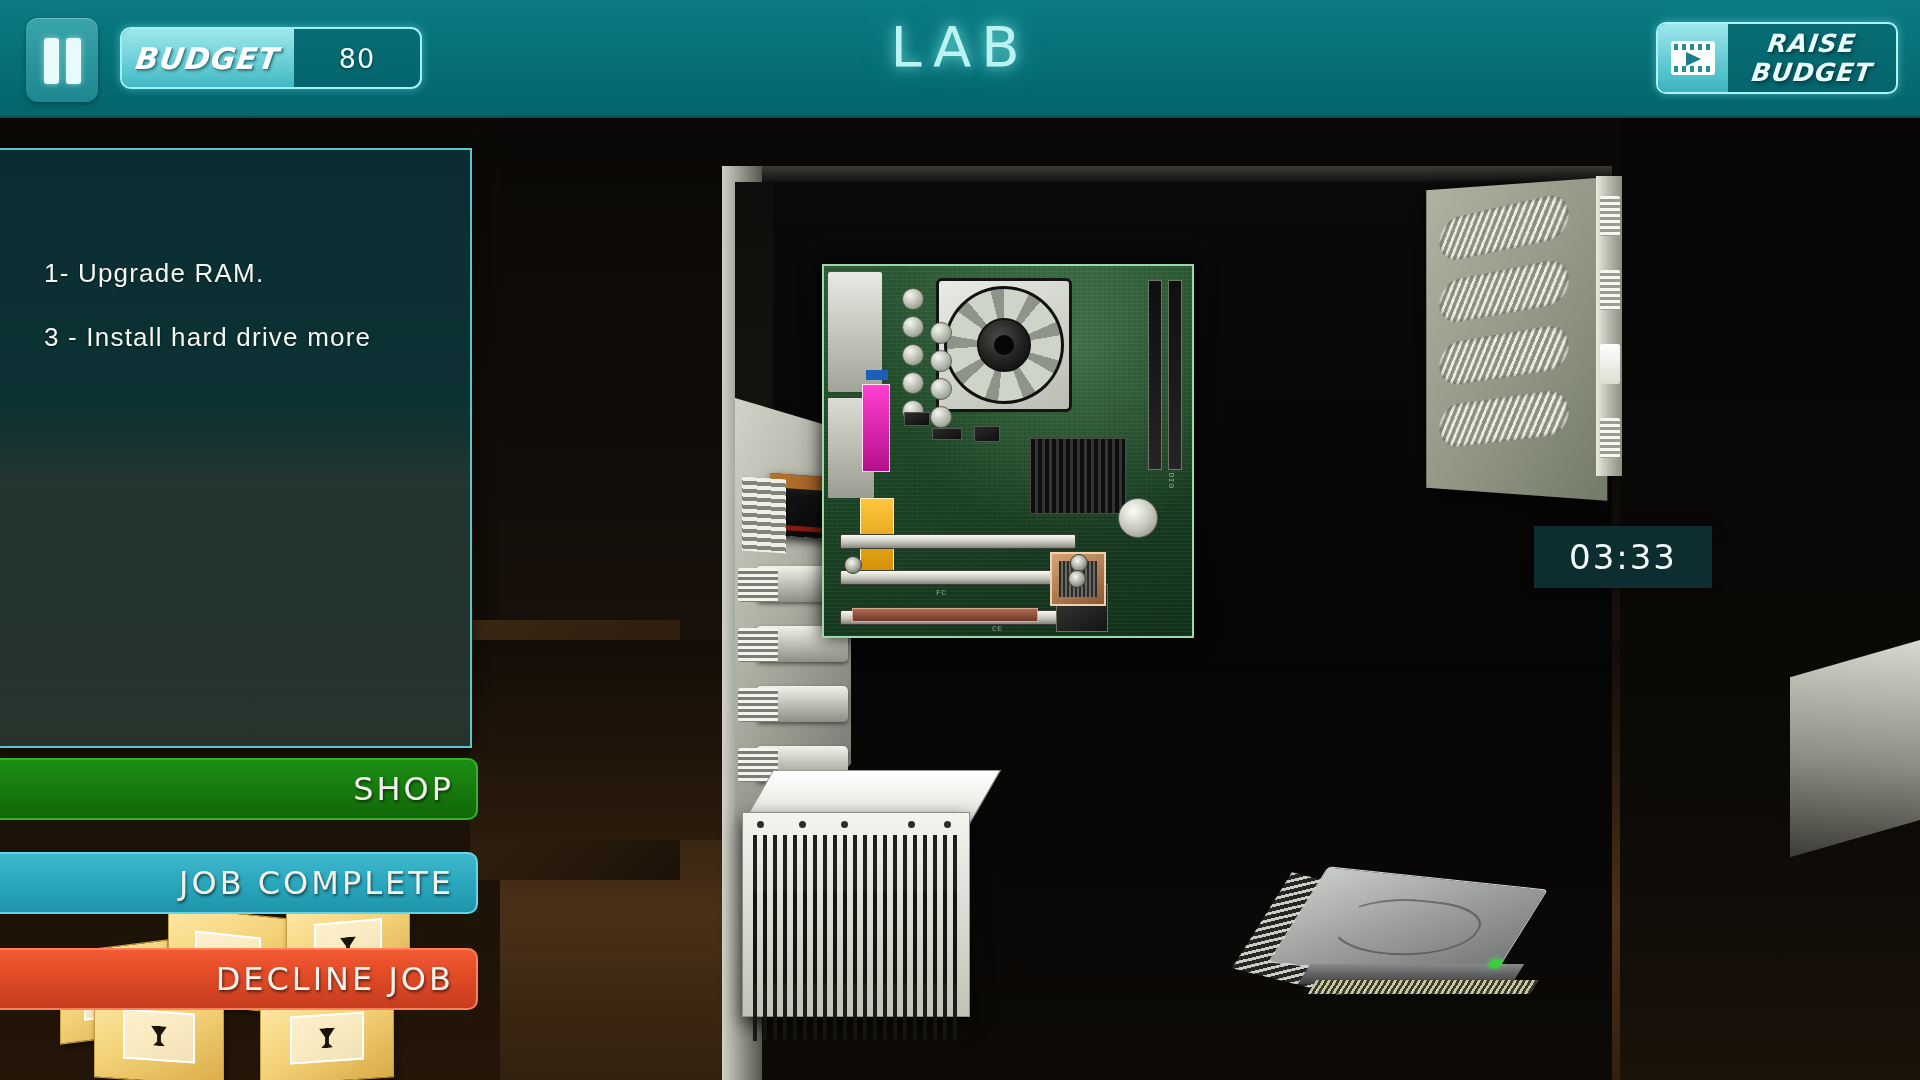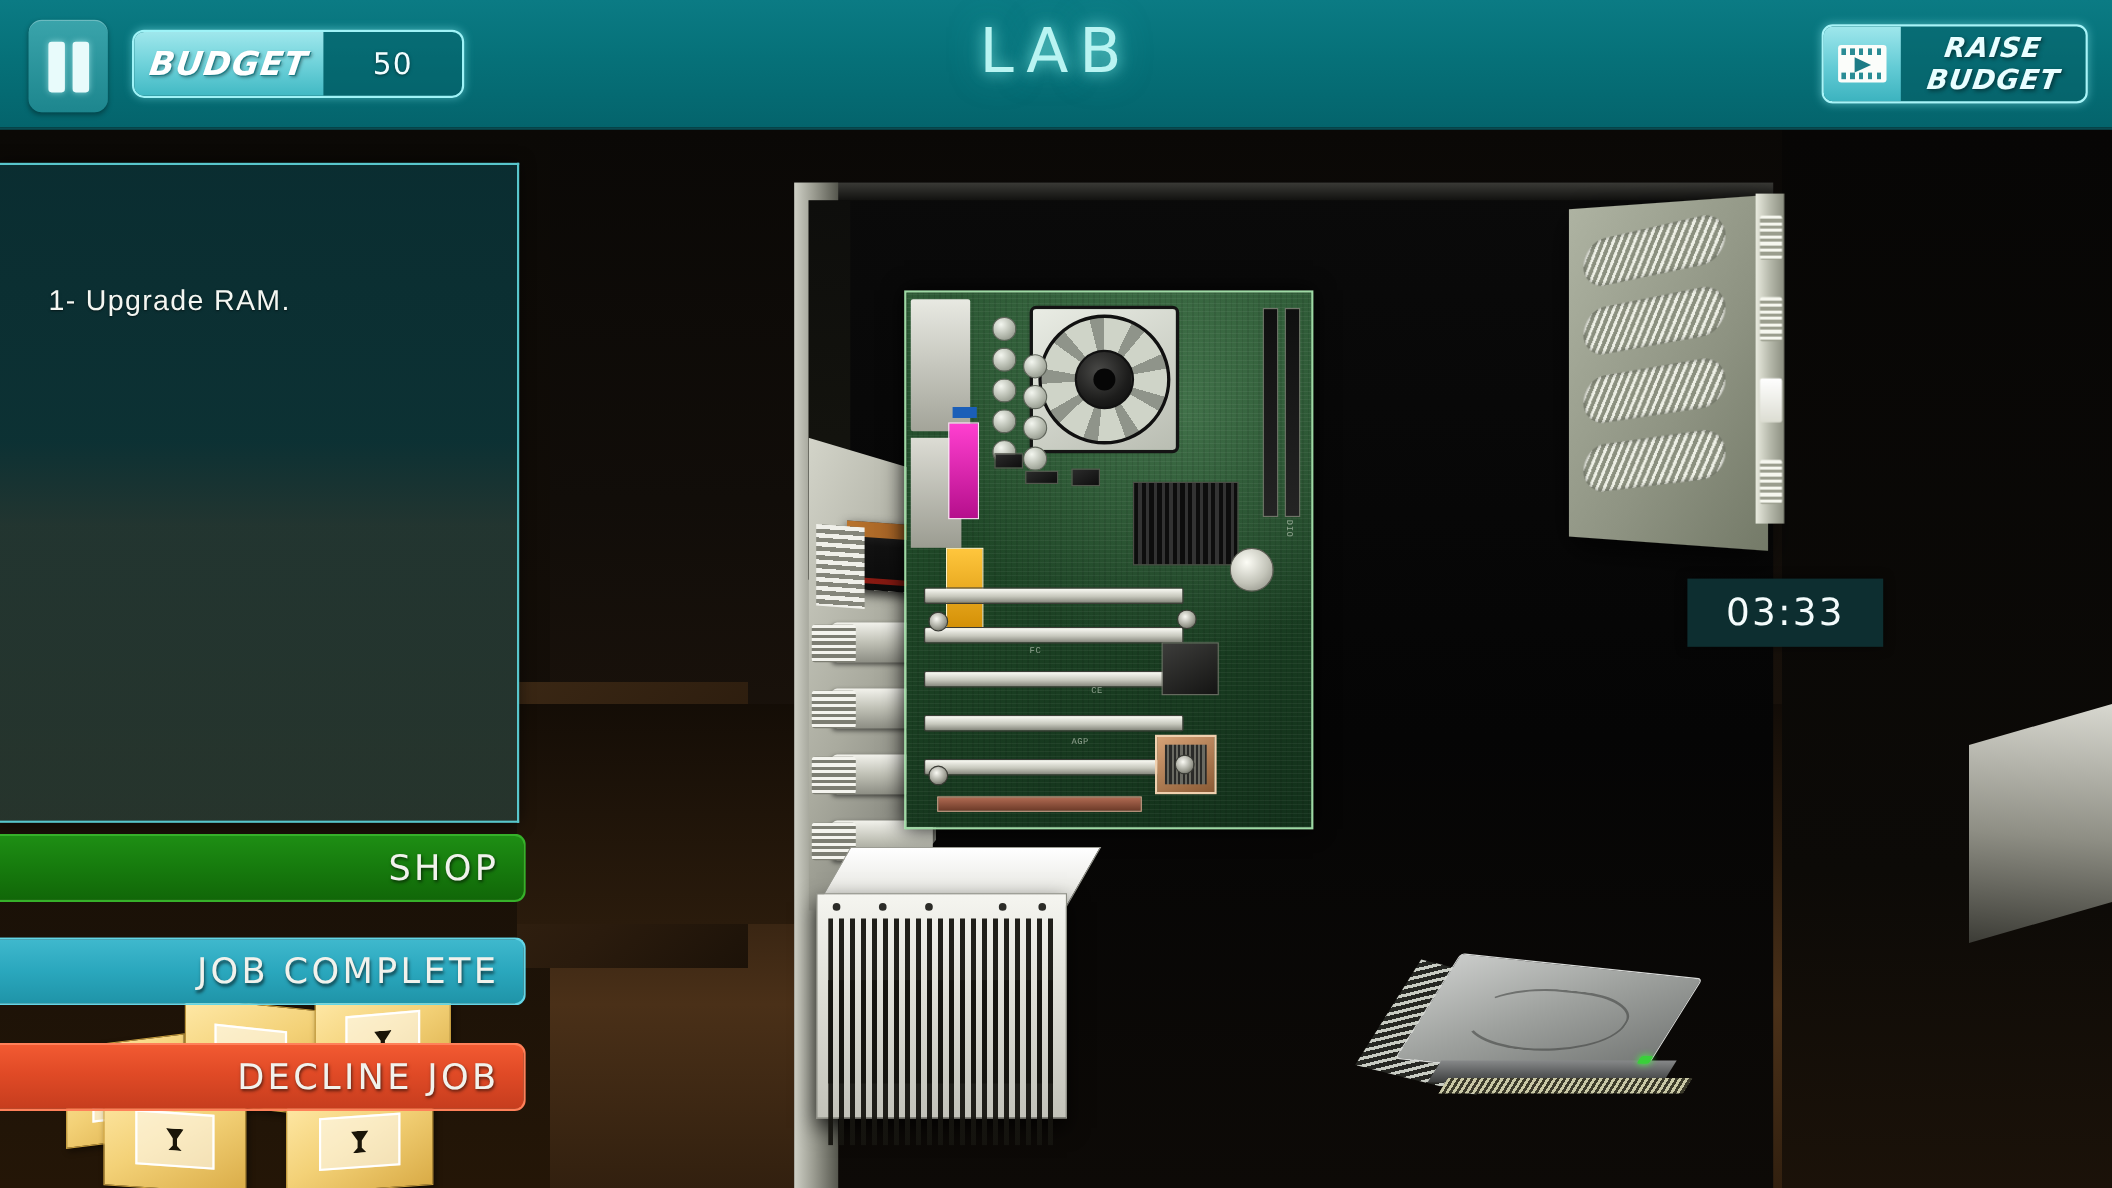--- a/index.html
+++ b/index.html
@@ -107,21 +107,21 @@
   }
   .gpu-bracket {
     position: absolute; left: 742px; top: 478px; width: 44px; height: 74px;
     background: repeating-linear-gradient(180deg,#f0f0ea 0 4px,#84857a 4px 8px);
     transform: skewY(4deg);
   }
 
   
   .mobo {
     position: absolute; left: 822px; top: 264px;
-    width: 372px; height: 490px;
+    width: 372px; height: 374px;
     background:
       radial-gradient(circle at 68% 22%, rgba(180,255,190,.22), transparent 50%),
       linear-gradient(160deg,#2e5b36 0%, #1e4626 40%, #12301a 100%);
     border: 2px solid #9dd9a4;
     box-shadow: 0 0 18px rgba(0,0,0,.9);
     overflow: hidden;
   }
   .mobo-noise {
     position: absolute; inset: 0;
     background:
@@ -674,21 +674,21 @@
 
     <div class="pause-btn">
       <span class="b1"></span>
       <span class="b2"></span>
     </div>
 
     <div class="budget-chip">
       <div class="budget-label">
         <b>BUDGET</b>
       </div>
-      <div class="budget-value">50</div>
+      <div class="budget-value">80</div>
     </div>
 
     <div class="lab-title">LAB</div>
 
     <div class="raise-btn">
       <div class="raise-icon-box">
         <div class="film-icon">
           <div class="film-play"></div>
         </div>
       </div>
@@ -698,20 +698,21 @@
       </div>
     </div>
   </div>
 
   <div class="task-panel">
     <div class="task-list">
       <div class="task-line">
         <span>1- Upgrade RAM.</span>
       </div>
       <div class="task-line">
+        <span>3 - Install hard drive more</span>
       </div>
     </div>
   </div>
 
   <div class="boxes-deco">
     <div class="cbox" style="left:10px;  top:86px;  width:108px; height:92px; transform:skewY(-7deg);">
       <div class="lbl"></div>
         <div class="glass"></div>
     </div>
     <div class="cbox" style="left:118px; top:52px;  width:120px; height:96px; transform:skewY(6deg);">

